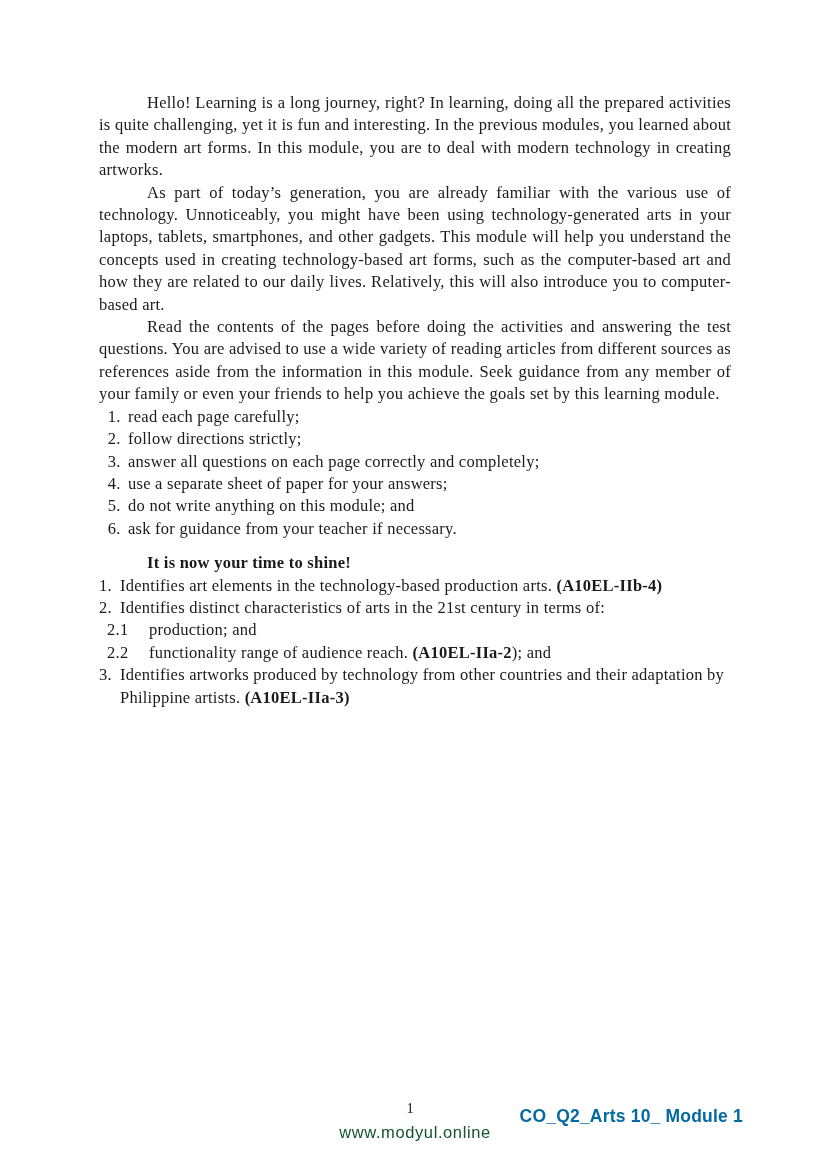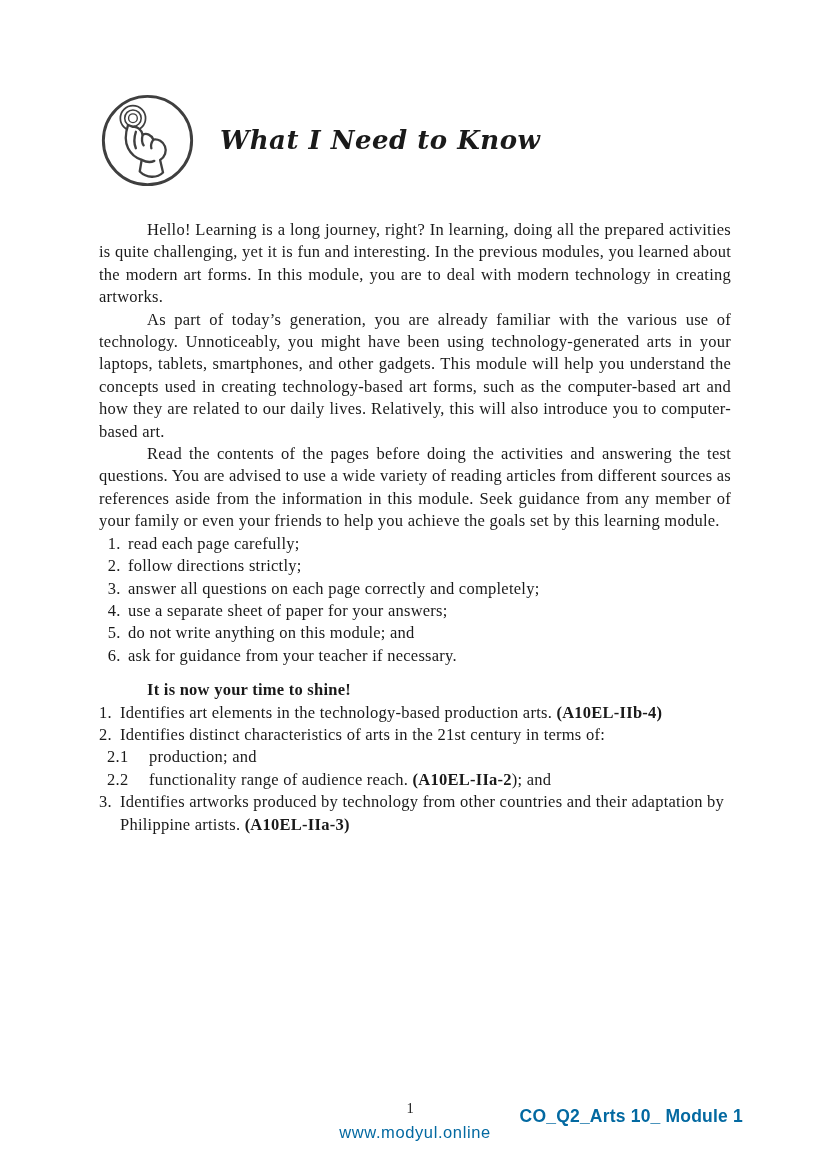--- a/index.html
+++ b/index.html
@@ -70,56 +70,38 @@
     font-family:"Liberation Serif", serif;
     font-size:14.5px;color:#1a1a1a;
   }
   .footer-watermark{
     position:absolute;
     top:1123px;left:290px;width:250px;
     text-align:center;
     font-family:"Liberation Sans", sans-serif;
     font-size:16.5px;
     letter-spacing:0.6px;
-    color:#0369a1;
+    color:#14532d;
   }
   .footer-module{
     position:absolute;
     top:1106px;right:84px;
     font-family:"Liberation Sans", sans-serif;
     font-weight:bold;
     font-size:17.5px;
     letter-spacing:0.2px;
     color:#0369a1;
   }
 </style>
 </head>
 <body>
 
 <div class="page">
   <div class="content">
 
-    <div class="header">
-      <div class="icon-wrap">
-        <svg viewBox="0 0 100 100" width="97" height="97" aria-hidden="true">
-          <circle cx="50" cy="50" r="45.5" fill="none" stroke="#3f3f3f" stroke-width="3"></circle>
-          <circle cx="35" cy="27" r="13" fill="none" stroke="#3f3f3f" stroke-width="1.8"></circle>
-          <circle cx="35" cy="27" r="8.5" fill="none" stroke="#3f3f3f" stroke-width="1.6"></circle>
-          <circle cx="35" cy="27" r="4.5" fill="none" stroke="#3f3f3f" stroke-width="1.4"></circle>
-          <g fill="#ffffff" stroke="#3f3f3f" stroke-width="2.4" stroke-linecap="round" stroke-linejoin="round">
-            <path d="M30 34 C27 43 27 52 30 58 C33 64 38 68 44 70 L42 82 C49 89 60 89 66 83 L63 70 C68 67 70 61 68 56 C66 51 61 48 56 49 C54 44 49 42 45 44 C44 39 39 35 35 36 Z"></path>
-            <path d="M38 41 C36 47 36 53 38 58" fill="none"></path>
-            <path d="M45 44 C44 48 44 52 46 55" fill="none"></path>
-            <path d="M56 49 C54 52 53 55 54 58" fill="none"></path>
-            <path d="M44 70 C48 72 53 73 57 71" fill="none"></path>
-          </g>
-        </svg>
-      </div>
-      <div class="title">What I Need to Know</div>
-    </div>
 
     <p class="body-par">Hello! Learning is a long journey, right? In learning, doing all the prepared activities is quite challenging, yet it is fun and interesting. In the previous modules, you learned about the modern art forms. In this module, you are to deal with modern technology in creating artworks.</p>
     <p class="body-par">As part of today’s generation, you are already familiar with the various use of technology. Unnoticeably, you might have been using technology-generated arts in your laptops, tablets, smartphones, and other gadgets. This module will help you understand the concepts used in creating technology-based art forms, such as the computer-based art and how they are related to our daily lives. Relatively, this will also introduce you to computer- based art.</p>
     <p class="body-par">Read the contents of the pages before doing the activities and answering the test questions. You are advised to use a wide variety of reading articles from different sources as references aside from the information in this module. Seek guidance from any member of your family or even your friends to help you achieve the goals set by this learning module.</p>
 
     <ol class="instructions">
       <li>read each page carefully;</li>
       <li>follow directions strictly;</li>
       <li>answer all questions on each page correctly and completely;</li>
       <li>use a separate sheet of paper for your answers;</li>

